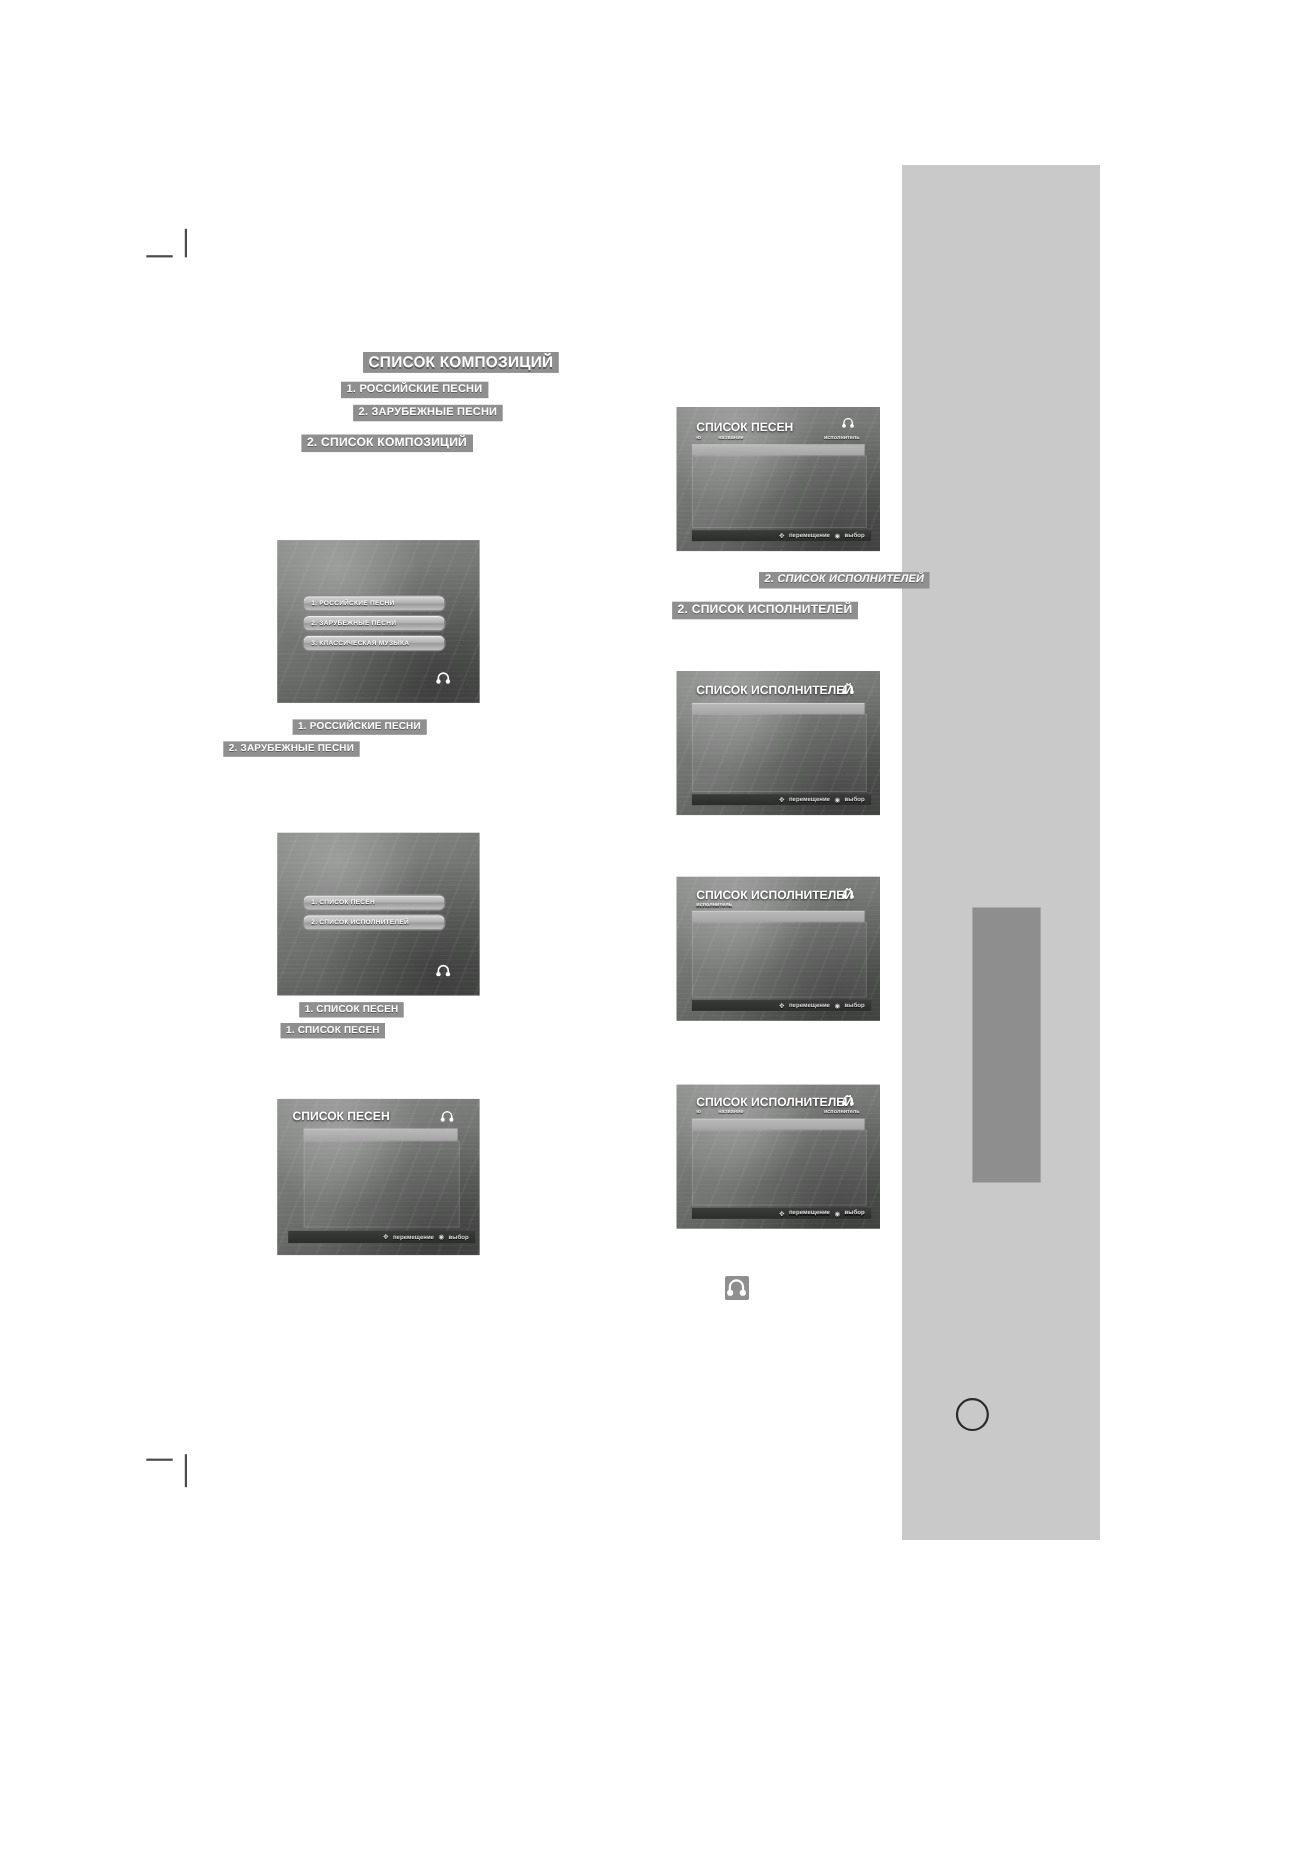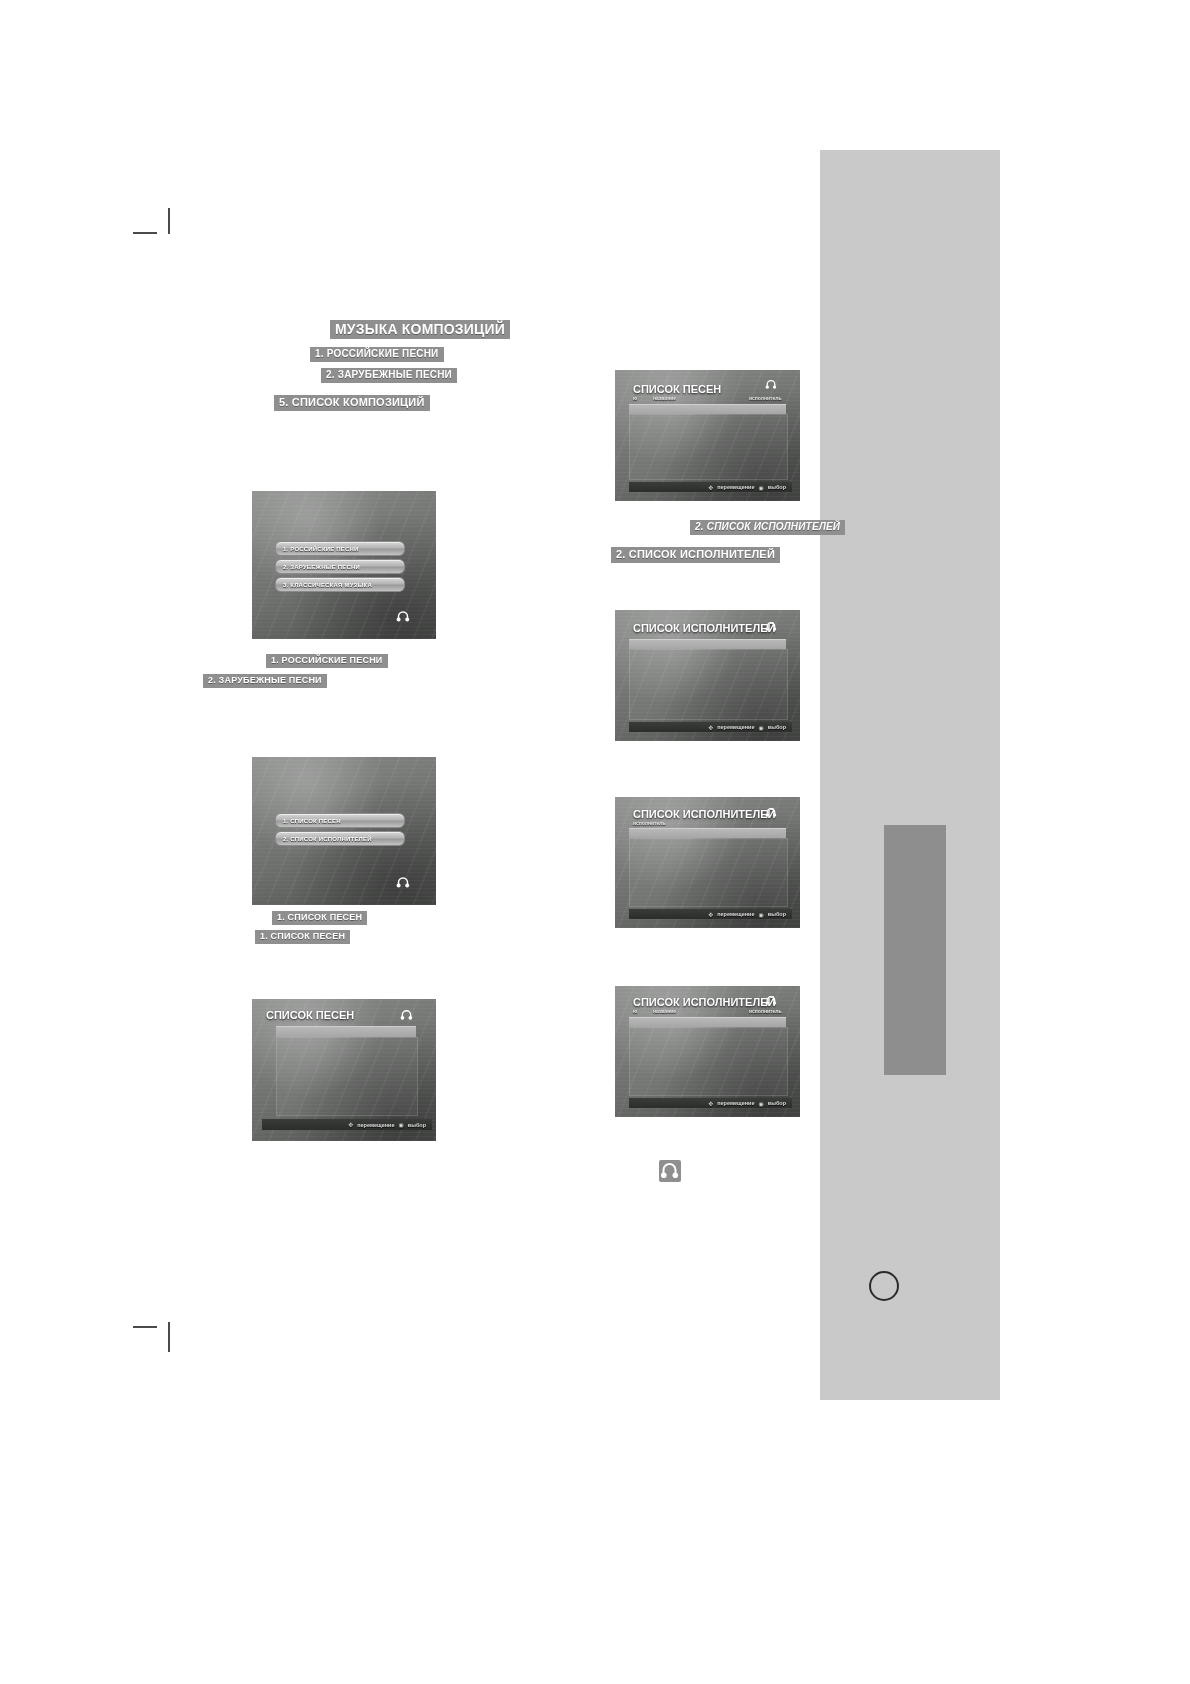--- a/index.html
+++ b/index.html
@@ -125,27 +125,27 @@
 <div class="page-bg"></div>
 
 <div class="side-panel"></div>
 <div class="side-panel-b"></div>
 <div class="side-tab-dark"></div>
 <div class="page-circle"></div>
 
 <div class="crop-tl"></div>
 <div class="crop-bl"></div>
 
-<div class="chip" style="left:330px;top:320px;font-size:14px;">МУЗЫКА КОМПОЗИЦИЙ</div>
+<div class="chip" style="left:330px;top:320px;font-size:14px;">СПИСОК КОМПОЗИЦИЙ</div>
 
 <div class="chip" style="left:310px;top:347px;font-size:10px;">1. РОССИЙСКИЕ ПЕСНИ</div>
 
 <div class="chip" style="left:321px;top:368px;font-size:10px;">2. ЗАРУБЕЖНЫЕ ПЕСНИ</div>
 
-<div class="chip" style="left:274px;top:395px;font-size:11px;">5. СПИСОК КОМПОЗИЦИЙ</div>
+<div class="chip" style="left:274px;top:395px;font-size:11px;">2. СПИСОК КОМПОЗИЦИЙ</div>
 
 <div class="tv" style="left:252px;top:491px;width:184px;height:148px;">
   <div class="tv-inner">
     <div class="tv-btn" style="left:23px;top:50px;width:128px;">
       <span>1. РОССИЙСКИЕ ПЕСНИ</span>
     </div>
     <div class="tv-btn" style="left:23px;top:68px;width:128px;">
       <span>2. ЗАРУБЕЖНЫЕ ПЕСНИ</span>
     </div>
     <div class="tv-btn" style="left:23px;top:86px;width:128px;">

